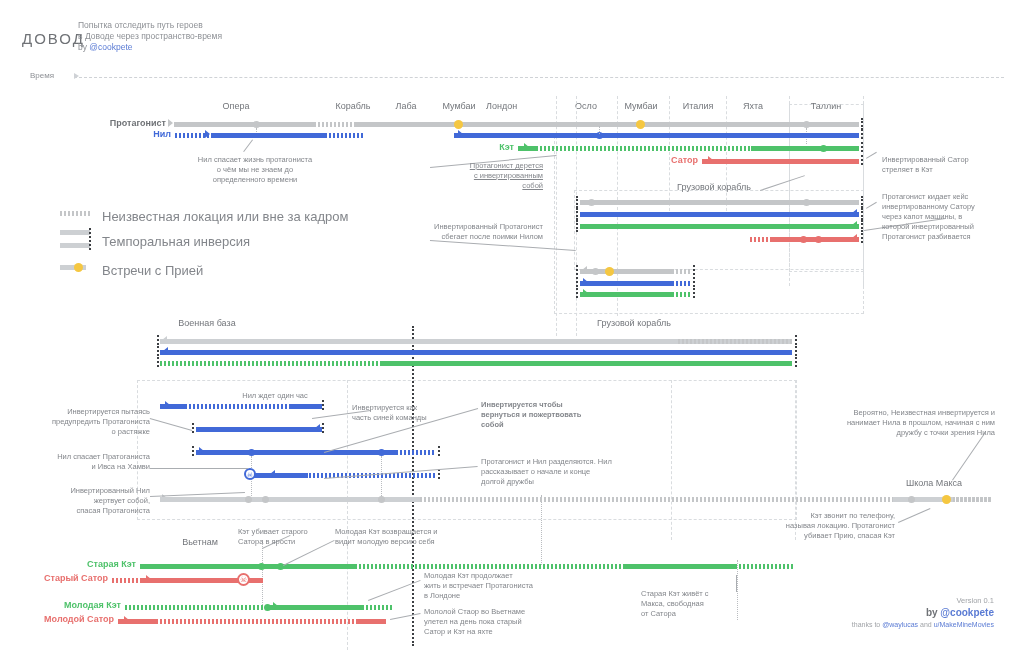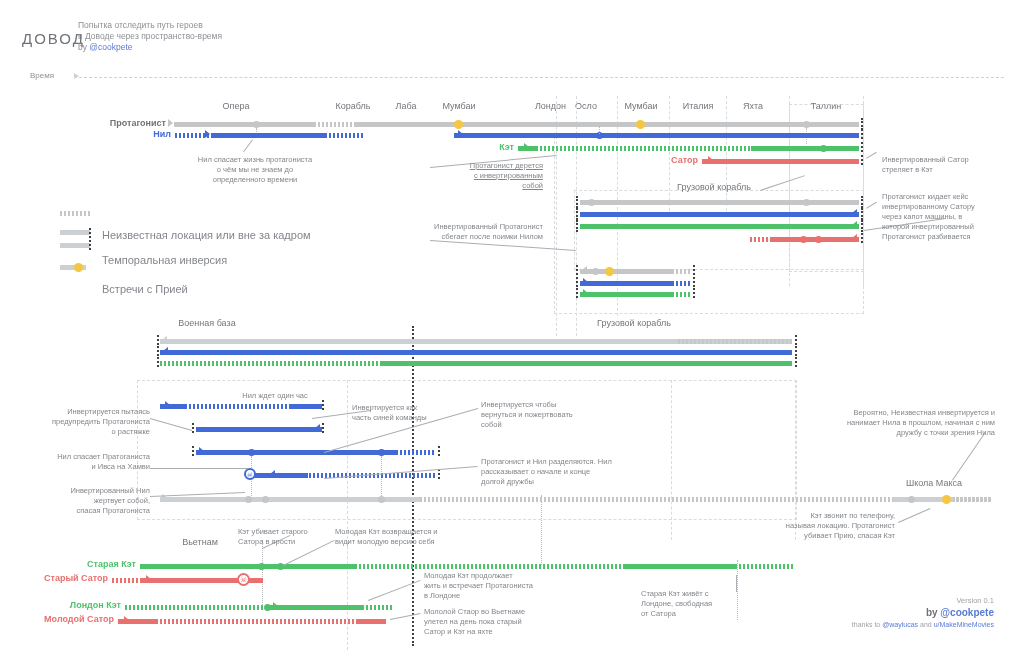--- a/index.html
+++ b/index.html
@@ -79,21 +79,21 @@
   .anno { font-size:7.5px; line-height:10px; color:#83868b; white-space:pre-line; }
   .anno.r { text-align:right; }
   .anno.c { text-align:center; }
 
   
   .lead { position:absolute; background:#aaadb1; height:1px; transform-origin:0 0; }
 
   
   #legend { left:30px; top:203px; width:250px; }
   .lg-row { position:relative; height:24px; }
-  .lg-txt { position:absolute; left:72px; font-size:11px; color:#83868b; white-space:nowrap;margin-top:20px; }
+  .lg-txt { position:absolute; left:72px; font-size:13px; color:#83868b; white-space:nowrap; }
   .lg-swatch { position:absolute; left:30px; }
 
   
   .region { position:absolute; border:1px dashed #d9dcdf; }
 
   
   #footer { right:30px; top:596px; text-align:right; }
   #footer .v { font-size:7.5px; color:#a0a3a7; }
   #footer .by { font-size:10px; color:#6f7276; font-weight:bold; margin-top:2px;}
   #footer .tx { font-size:7px; color:#a0a3a7; margin-top:3px; }
@@ -123,21 +123,21 @@
 
   <div class="abs" id="time-label">Время</div>
   <div class="abs" id="time-arrow"></div>
   <div class="abs" id="time-axis"></div>
 
   <div id="colhdrs">
       <div class="abs colhdr" style="left: 196px; top: 101px; width: 80px; text-align: center;">Опера</div>
       <div class="abs colhdr" style="left: 313px; top: 101px; width: 80px; text-align: center;">Корабль</div>
       <div class="abs colhdr" style="left: 366px; top: 101px; width: 80px; text-align: center;">Лаба</div>
       <div class="abs colhdr" style="left: 419px; top: 101px; width: 80px; text-align: center;">Мумбаи</div>
-      <div class="abs colhdr" style="left: 486px; top: 101px; width: 80px; text-align: right;">Лондон</div>
+      <div class="abs colhdr" style="left: 486px; top: 101px; width: 80px; text-align: left;">Лондон</div>
       <div class="abs colhdr" style="left: 546px; top: 101px; width: 80px; text-align: center;">Осло</div>
       <div class="abs colhdr" style="left: 601px; top: 101px; width: 80px; text-align: center;">Мумбаи</div>
       <div class="abs colhdr" style="left: 658px; top: 101px; width: 80px; text-align: center;">Италия</div>
       <div class="abs colhdr" style="left: 713px; top: 101px; width: 80px; text-align: center;">Яхта</div>
       <div class="abs colhdr" style="left: 786px; top: 101px; width: 80px; text-align: center;">Таллин</div>
     </div>
 
   <div id="guides">
       <div class="abs vline " style="left: 556px; top: 96px; height: 240px;"></div>
       <div class="abs vline " style="left: 576px; top: 96px; height: 240px;"></div>
@@ -309,21 +309,21 @@
       <div class="meetdot" style="left: 244px; top: 468px;">☠</div>
     </div>
 
   <div id="charlbls">
       <div class="abs charlbl c-prot" style="left: 46px; top: 118px; width: 120px;">Протагонист</div>
       <div class="abs charlbl c-neil" style="left: 51px; top: 129px; width: 120px;">Нил</div>
       <div class="abs charlbl c-kat" style="left: 394px; top: 142px; width: 120px;">Кэт</div>
       <div class="abs charlbl c-sator" style="left: 578px; top: 155px; width: 120px;">Сатор</div>
       <div class="abs charlbl c-kat" style="left: 16px; top: 559px; width: 120px;">Старая Кэт</div>
       <div class="abs charlbl c-sator" style="left: -12px; top: 573px; width: 120px;">Старый Сатор</div>
-      <div class="abs charlbl c-kat" style="left: 1px; top: 600px; width: 120px;">Лондон Кэт</div>
+      <div class="abs charlbl c-kat" style="left: 1px; top: 600px; width: 120px;">Молодая Кэт</div>
       <div class="abs charlbl c-sator" style="left: -6px; top: 614px; width: 120px;">Молодой Сатор</div>
     </div>
 
   <div id="leads">
       <div class="lead" style="left: 253px; top: 140px; width: 15px; transform: rotate(126.87deg);"></div>
       <div class="lead" style="left: 430px; top: 167px; width: 126.57px; transform: rotate(-5.44033deg);"></div>
       <div class="lead" style="left: 430px; top: 240px; width: 146.342px; transform: rotate(3.91825deg);"></div>
       <div class="lead" style="left: 866px; top: 158px; width: 11.6619px; transform: rotate(-30.9638deg);"></div>
       <div class="lead" style="left: 866px; top: 208px; width: 11.6619px; transform: rotate(-30.9638deg);"></div>
       <div class="lead" style="left: 760px; top: 190px; width: 47.4342px; transform: rotate(-18.4349deg);"></div>
@@ -358,21 +358,21 @@
 инвертированному Сатору
 через капот машины, в
 которой инвертированный
 Протагонист разбивается</div>
       <div class="abs anno c" style="left: 200px; top: 391px; width: 150px;">Нил ждет один час</div>
       <div class="abs anno r" style="left: 20px; top: 407px; width: 130px;">Инвертируется пытаясь
 предупредить Протагониста
 о растяжке</div>
       <div class="abs anno" style="left: 352px; top: 403px; width: 120px;">Инвертируется как
 часть синей команды</div>
-      <div class="abs anno" style="left: 481px; top: 400px; width: 130px;">Инвертируется чтобы
+      <div class="abs anno" style="left: 481px; top: 400px; width: 130px; font-weight: bold;">Инвертируется чтобы
 вернуться и пожертвовать
 собой</div>
       <div class="abs anno r" style="left: 20px; top: 452px; width: 130px;">Нил спасает Пратоганиста
 и Ивса на Хамви</div>
       <div class="abs anno" style="left: 481px; top: 457px; width: 180px;">Протагонист и Нил разделяются. Нил
 рассказывает о начале и конце
 долгой дружбы</div>
       <div class="abs anno r" style="left: 20px; top: 486px; width: 130px;">Инвертированный Нил
 жертвует собой,
 спасая Протагониста</div>
@@ -386,21 +386,21 @@
 Сатора в ярости</div>
       <div class="abs anno" style="left: 335px; top: 527px; width: 160px;">Молодая Кэт возвращается и
 видит молодую версию себя</div>
       <div class="abs anno" style="left: 424px; top: 571px; width: 150px;">Молодая Кэт продолжает
 жить и встречает Протагониста
 в Лондоне</div>
       <div class="abs anno" style="left: 424px; top: 607px; width: 150px;">Мололой Стаор во Вьетнаме
 улетел на день пока старый
 Сатор и Кэт на яхте</div>
       <div class="abs anno" style="left: 641px; top: 589px; width: 130px;">Старая Кэт живёт с
-Лондоне, свободная
+Макса, свободная
 от Сатора</div>
     </div>
 
   <div class="abs" id="legend">
     <div class="lg-row">
       <div class="lg-swatch dash-gray" style="top:8px;width:30px;height:5px;"></div>
       <div class="lg-txt" style="top:6px;">Неизвестная локация или вне за кадром</div>
     </div>
     <div class="lg-row" style="height:30px;">
       <div class="lg-swatch t-graylt" style="top:3px;width:30px;height:5px;"></div>

